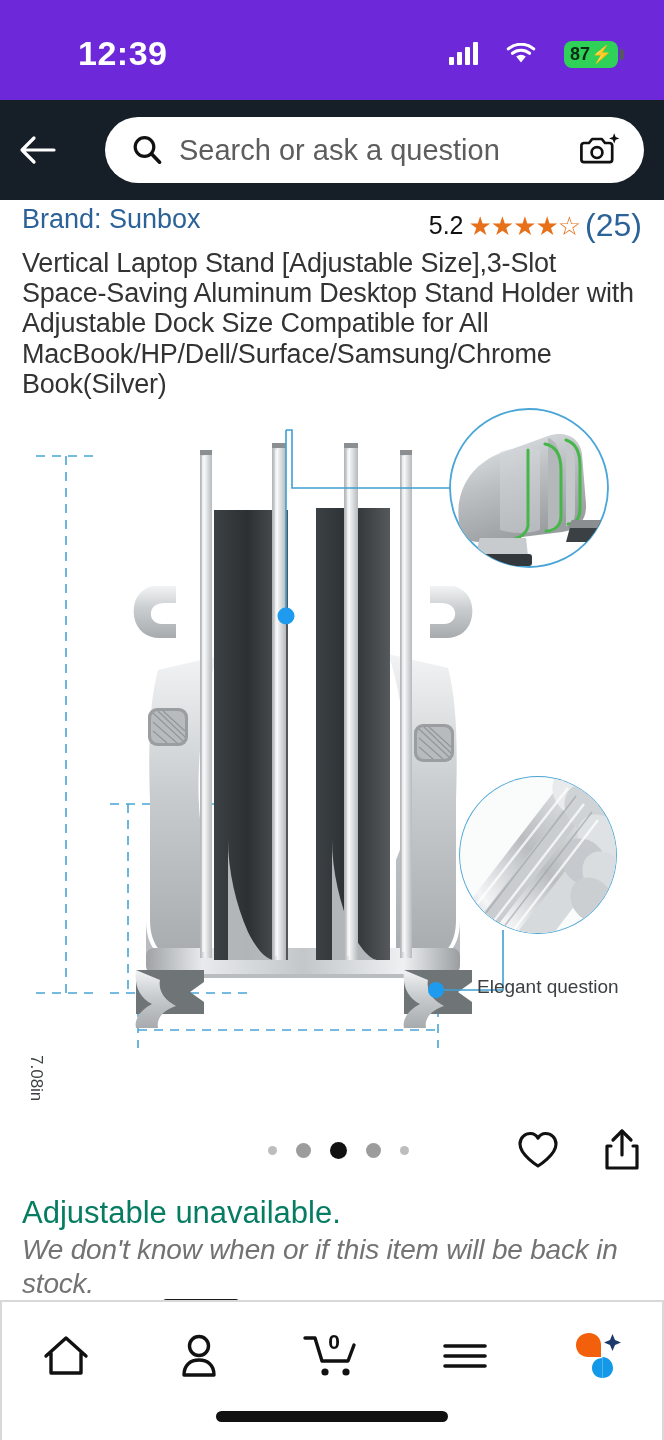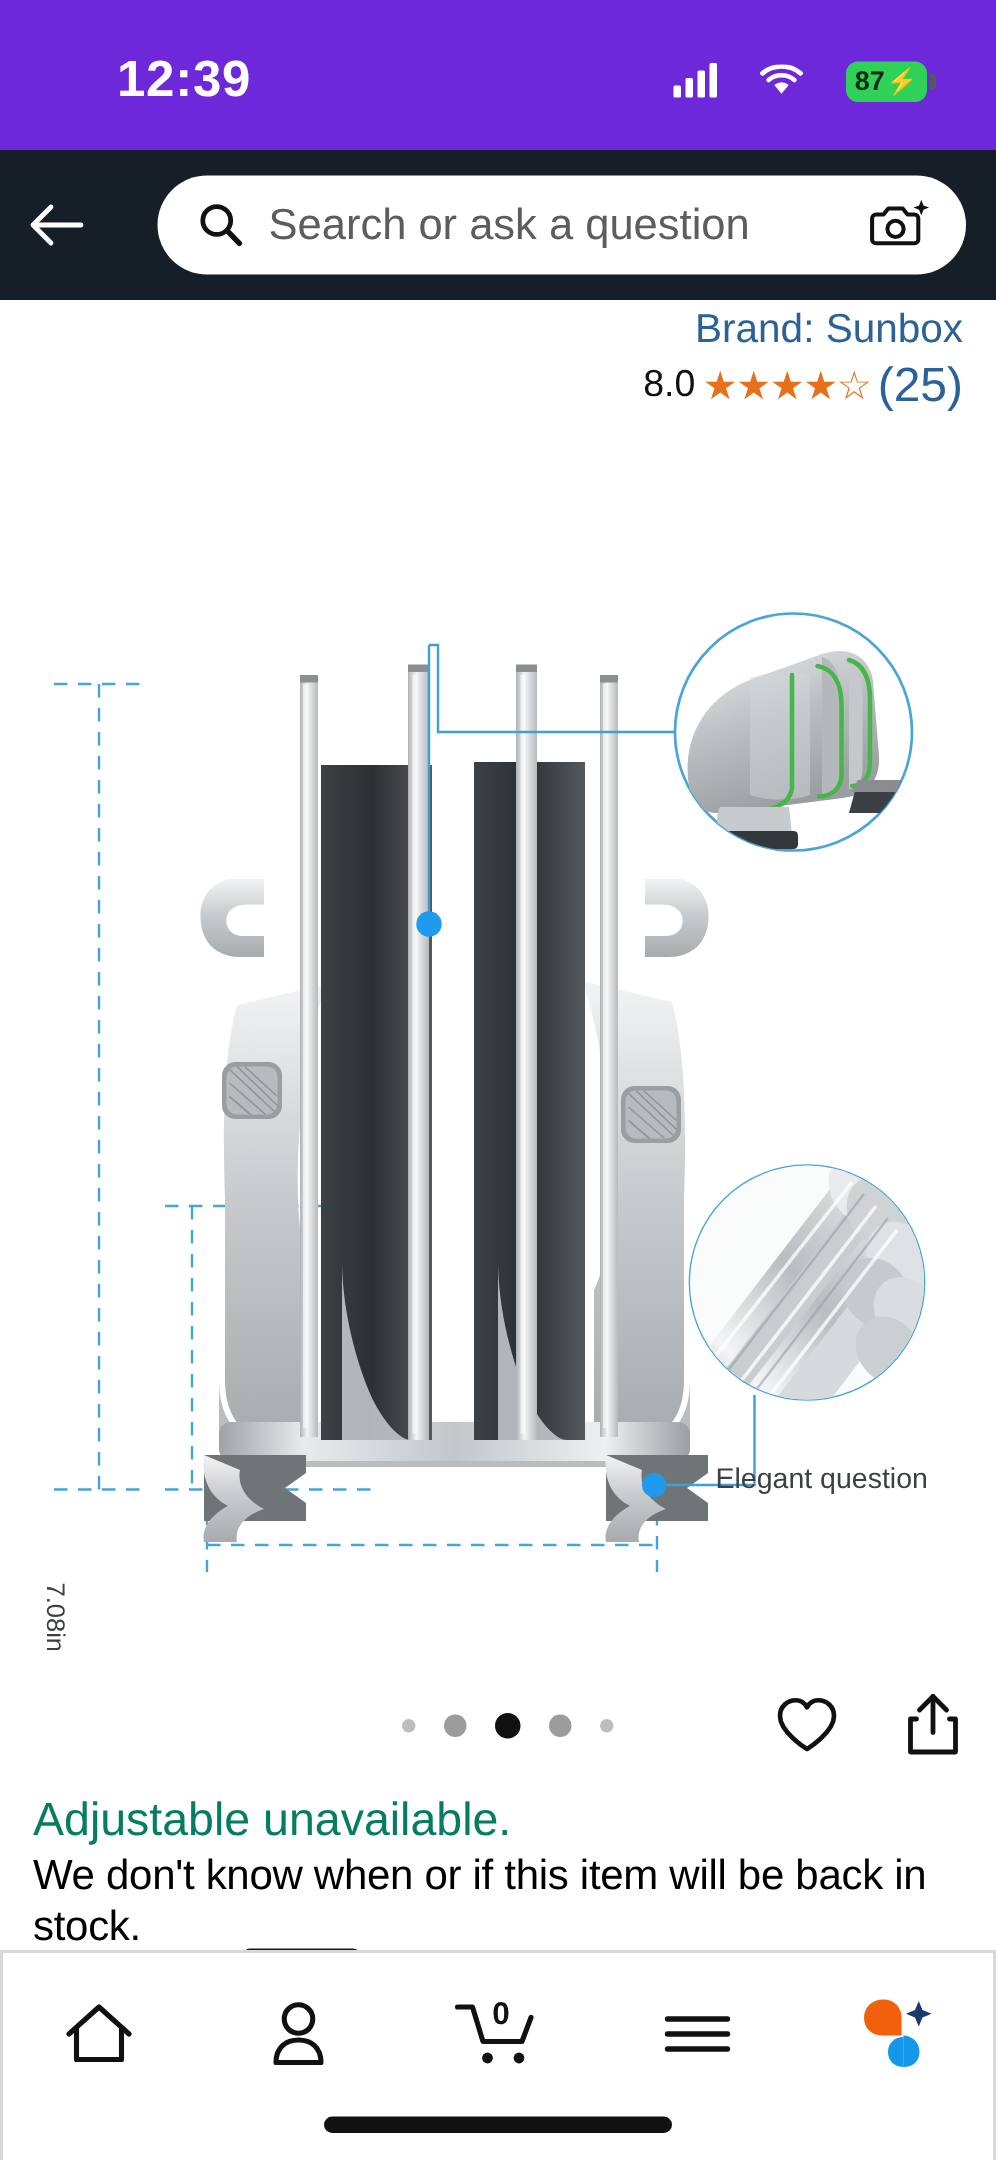--- a/index.html
+++ b/index.html
@@ -52,21 +52,21 @@
   .search-pill {
     flex:1; margin-right:20px; height:66px; background:#fff; border-radius:34px;
     display:flex; align-items:center; padding:0 22px 0 26px; gap:16px;
   }
   .search-pill .sp-text {
     flex:1; font-size:29px; color:#5d5d5d; font-weight:400;
   }
 
   
   .product-head { position:absolute; top:200px; left:0; width:664px; padding:4px 22px 0 22px; }
-  .brand-row { display:flex; align-items:flex-end; justify-content:space-between;flex-direction:column; }
+  .brand-row { display:flex; align-items:flex-start; justify-content:space-between; }
   .brand-link { color:#2b6298; font-size:27px; font-weight:400; }
   .rating { display:flex; align-items:center; gap:5px; margin-top:3px; }
   .rating .rv { color:#111; font-size:25px; }
   .stars { display:flex; gap:0px; font-size:26px; line-height:1; letter-spacing:-1px; }
   .stars .s { color:#e7711b; }
   .stars .so { color:#e7711b; }
   .rating .rc { color:#2b6298; font-size:32px; }
   .prod-title {
     margin-top:4px; font-size:27px; line-height:1.12; color:#333;
     letter-spacing:-0.2px;
@@ -95,21 +95,21 @@
   .dot.d1 { width:9px; height:9px; background:#bdbdbd;}
   .dot.d2 { width:15px; height:15px; background:#9c9c9c;}
   .dot.d3 { width:17px; height:17px; background:#111;}
   .dot.d4 { width:15px; height:15px; background:#9c9c9c;}
   .dot.d5 { width:9px; height:9px; background:#bdbdbd;}
   .act-btns { position:absolute; right:22px; top:0; height:76px; display:flex; align-items:center; gap:42px; }
 
   
   .avail { position:absolute; top:1195px; left:22px; width:624px; }
   .avail-title { color:#067d62; font-size:31px; font-weight:400; }
-  .avail-sub { color:#000000; font-size:28px; line-height:1.2; margin-top:2px; letter-spacing:-0.2px; }
+  .avail-sub { color:#737373; font-size:28px; line-height:1.2; margin-top:2px; letter-spacing:-0.2px;font-style:italic; }
 
   
   .grabber-top {
     position:absolute; bottom:132px; left:162px; width:78px; height:9px;
     background:#1a1a1a; border-radius:5px;
   }
   .bottom-nav {
     position:absolute; bottom:0; left:0; width:664px; height:140px;
     background:#fff; border-top:2px solid #d8d8d8;
     display:flex; align-items:flex-start; padding-top:18px;
@@ -165,31 +165,32 @@
         <circle cx="17" cy="22.6" r="5.4" stroke="#111" stroke-width="2.7" fill="none"></circle>
         <path d="M34.2 3.2 l1.45 3.75 l3.75 1.45 l-3.75 1.45 l-1.45 3.75 l-1.45 -3.75 l-3.75 -1.45 l3.75 -1.45 z" fill="#111"></path>
       </svg>
     </div>
   </div>
 
   <div class="product-head">
     <div class="brand-row">
       <a class="brand-link">Brand: Sunbox</a>
       <div class="rating">
-        <span class="rv">8.0</span>
+        <span class="rv">5.2</span>
         <span class="stars">
           <span class="s">★</span>
             <span class="s">★</span>
             <span class="s">★</span>
             <span class="s">★</span>
             <span class="so">☆</span>
         </span>
         <span class="rc">(25)</span>
       </div>
     </div>
+    <div class="prod-title">Vertical Laptop Stand [Adjustable Size],3-Slot Space-Saving Aluminum Desktop Stand Holder with Adjustable Dock Size Compatible for All MacBook/HP/Dell/Surface/Samsung/Chrome Book(Silver)</div>
   </div>
 
   <div class="img-stage">
     <svg width="664" height="700" viewBox="0 0 664 700">
       <defs>
         <linearGradient id="alu" x1="0" y1="0" x2="1" y2="0">
           <stop offset="0" stop-color="#9fa3a6"></stop>
             <stop offset="0.18" stop-color="#e8eaec"></stop>
           <stop offset="0.5" stop-color="#c3c7ca"></stop>
             <stop offset="0.82" stop-color="#eef0f1"></stop>

